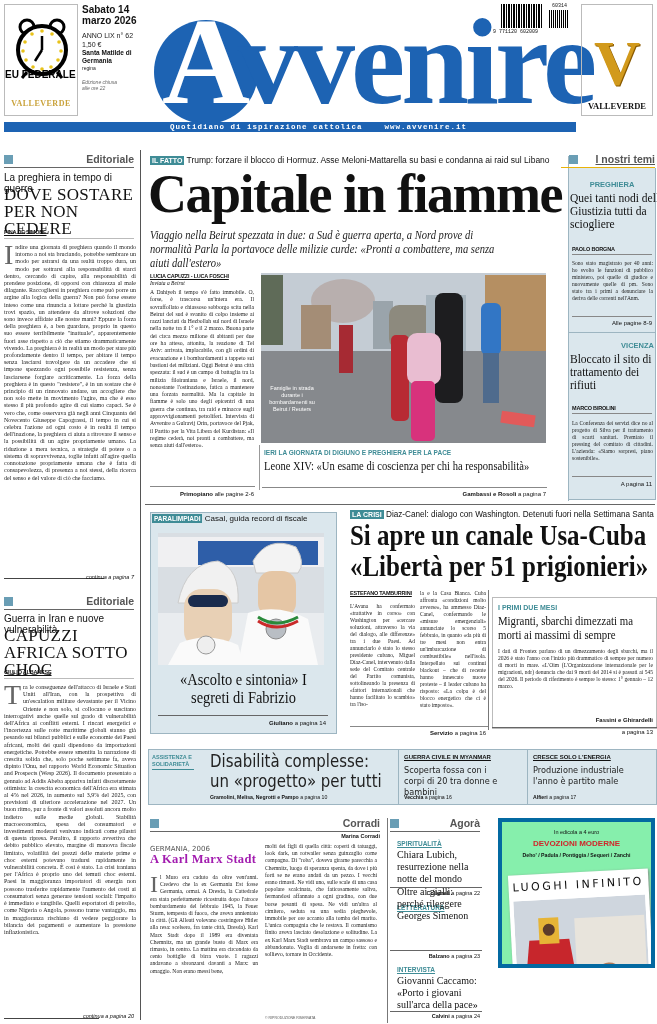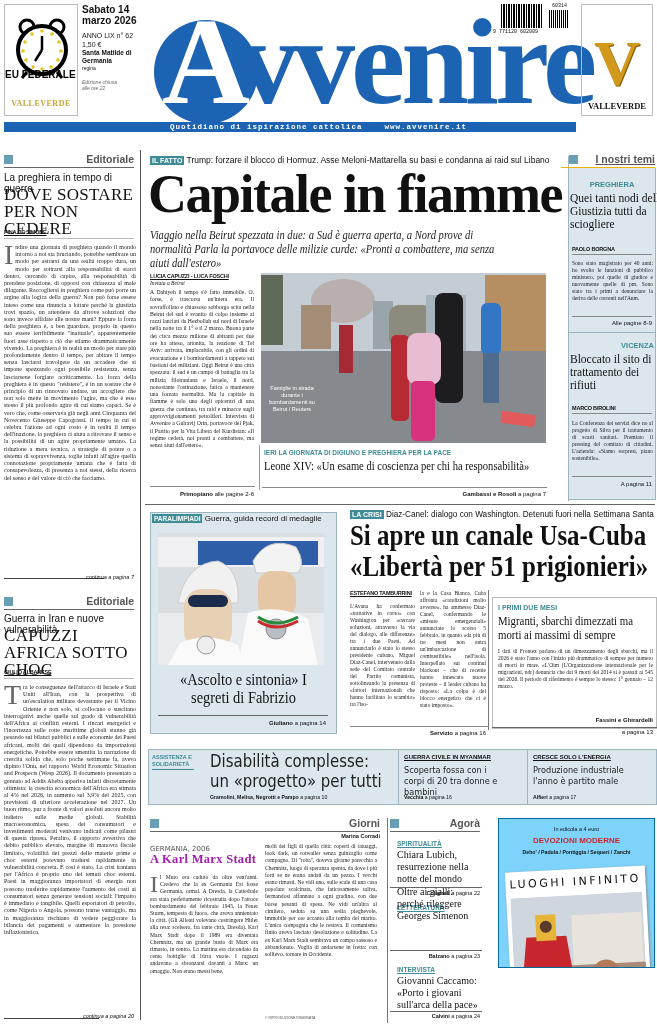--- a/index.html
+++ b/index.html
@@ -202,21 +202,21 @@
 <div class="hr" style="left:572px;top:413px;width:80px;background:#888"></div>
 <div class="abs body" style="left:572px;top:420px;width:81px;font-size:5.5px;line-height:7px">La Conferenza dei servizi dice no al progetto di Silva per il trattamento di scarti sanitari. Premiato il pressing del comitato di cittadini. L'azienda: «Siamo sorpresi, piano sostenibile».</div>
 <div class="hr" style="left:572px;top:476px;width:80px;background:#888"></div>
 <div class="abs ref" style="left:572px;top:481px;width:80px">A pagina 11</div>
 
 <div class="hr" style="left:145px;top:504px;width:510px;background:#666"></div>
 
 <div class="box" style="left:150px;top:512px;width:187px;height:222px"></div>
 <div class="abs sans" style="left:152px;top:514px;font-size:8px;white-space:nowrap">
   <span class="tag" style="font-size:6.5px">PARALIMPIADI</span>
-  <span>Guerra, guida record di medaglie</span>
+  <span>Casal, guida record di fiscale</span>
 </div>
 <div class="photo" style="left:158px;top:533px;width:166px;height:132px;background:#ced5db">
   <svg width="166" height="132" viewBox="0 0 166 132">
     <rect x="0" y="0" width="166" height="132" fill="#d9dee3"></rect>
     <rect x="0" y="4" width="166" height="30" fill="#f0f0f2"></rect>
     <rect x="40" y="8" width="120" height="24" fill="#2e5ea8"></rect>
     <rect x="0" y="80" width="166" height="52" fill="#e9ecef"></rect>
     <path d="M20 70 Q28 30 60 28 Q82 36 80 70 Z" fill="#f1f1f1" stroke="#ccc"></path>
     <rect x="26" y="56" width="48" height="60" rx="18" fill="#e8d0b5"></rect>
     <rect x="30" y="62" width="40" height="12" rx="6" fill="#1a2b4c"></rect>
@@ -264,21 +264,21 @@
 <div class="abs sans" style="left:404px;top:754px;font:bold 6px 'Liberation Sans',sans-serif;text-decoration:underline">GUERRA CIVILE IN MYANMAR</div>
 <div class="abs sans" style="left:404px;top:764px;width:120px;font:9.5px 'DejaVu Sans',sans-serif;line-height:11px;color:#222;transform:scaleX(.86);transform-origin:left">Scoperta fossa con i corpi di 20 tra donne e bambini</div>
 <div class="abs sans" style="left:404px;top:794px;font-size:5.2px"><b>Vecchia</b><span> a pagina 16</span></div>
 <div class="vr" style="left:527px;top:749px;height:56px;background:#9db5c1"></div>
 <div class="abs sans" style="left:533px;top:754px;font:bold 6px 'Liberation Sans',sans-serif;text-decoration:underline">CRESCE SOLO L'ENERGIA</div>
 <div class="abs sans" style="left:533px;top:764px;width:124px;font:9.5px 'DejaVu Sans',sans-serif;line-height:11px;color:#222;transform:scaleX(.86);transform-origin:left">Produzione industriale l'anno è partito male</div>
 <div class="abs sans" style="left:533px;top:794px;font-size:5.2px"><b>Alfieri</b><span> a pagina 17</span></div>
 
 <div class="sechead" style="left:150px;top:818px;width:230px">
   <span class="sq"></span>
-    <span class="t">Giorni</span>
+    <span class="t">Corradi</span>
 </div>
 <div class="abs sans" style="left:150px;top:833px;width:230px;text-align:right;font:bold 5.5px 'Liberation Sans',sans-serif">Marina Corradi</div>
 <div class="abs sans" style="left:150px;top:845px;font:7px 'DejaVu Sans',sans-serif;color:#555">GERMANIA, 2006</div>
 <div class="abs" style="left:150px;top:852px;font:bold 12.5px 'Liberation Serif',serif;color:#a21caf;letter-spacing:.3px">A Karl Marx Stadt</div>
 <div class="abs body" style="left:150px;top:874px;width:108px;height:148px;overflow:hidden;font-size:5.6px;line-height:7.2px">
   <span class="dropcap" style="font-size:24px;line-height:20px">I</span><span>l Muro era caduto da oltre vent'anni. Credevo che la ex Germania Est fosse Germania, ormai. A Dresda, la Cattedrale era stata perfettamente ricostruita dopo l'atroce bombardamento del febbraio 1945, la Feuer Sturm, tempesta di fuoco, che aveva annientato la città. (Gli Alleati volevano costringere Hitler alla resa: scelsero, fra tante città, Dresda). Karl Marx Stadt dopo il 1989 era diventata Chemnitz, ma un grande busto di Marx era rimasto, in centro. La mattina era circondato da cento bottiglie di birra vuote. I ragazzi andavano a sbronzarsi davanti a Marx: un omaggio. Non erano messi bene,</span>
 </div>
 <div class="abs body" style="left:265px;top:843px;width:112px;height:172px;overflow:hidden;font-size:5.6px;line-height:7.2px">molti dei figli di quella città: coperti di tatuaggi, look dark, un rotwailer senza guinzaglio come compagno. Di "roba", doveva girarne parecchia a Chemnitz, luogo di speranza spenta, da dove i più forti se ne erano andati da un pezzo. I vecchi erano rimasti. Ne vidi uno, sulle scale di una casa popolare scalcinata, che faticosamente saliva, fermandosi affannato a ogni gradino, con due borse pesanti di spesa. Ne vidi un'altra al cimitero, seduta su una sedia pieghevole, immobile per ore accanto alla tomba del marito. L'unica compagnia che le restava. Il comunismo finito aveva lasciato desolazione e solitudine. La ex Karl Marx Stadt sembrava un campo sassoso e abbandonato. Voglia di andarsene in fretta: con sollievo, tornare in Occidente.</div>
 <div class="abs" style="left:265px;top:1016px;font:3.5px 'Liberation Sans',sans-serif;color:#555">© RIPRODUZIONE RISERVATA</div>
 
@@ -293,21 +293,21 @@
 <div class="abs ref" style="left:390px;top:890px;width:90px;font-size:5.5px"><b>Coligneli</b><span> a pagina 22</span></div>
 <div class="abs sans" style="left:397px;top:904px;font:bold 6.5px 'Liberation Sans',sans-serif;color:#3f8c96;text-decoration:underline">LETTERATURA</div>
 <div class="abs" style="left:397px;top:886px;width:85px;font:10px 'Liberation Serif',serif;line-height:12px">Oltre ai gialli: perché rileggere Georges Simenon</div>
 <div class="hr" style="left:390px;top:950px;width:92px;background:#666"></div>
 <div class="abs ref" style="left:390px;top:953px;width:90px;font-size:5.5px"><b>Balzano</b><span> a pagina 23</span></div>
 <div class="abs sans" style="left:397px;top:966px;font:bold 6.5px 'Liberation Sans',sans-serif;color:#3f8c96;text-decoration:underline">INTERVISTA</div>
 <div class="abs" style="left:397px;top:975px;width:85px;font:10px 'Liberation Serif',serif;line-height:12px">Giovanni Caccamo: «Porto i giovani sull'arca della pace»</div>
 <div class="hr" style="left:390px;top:1011px;width:92px;background:#666"></div>
 <div class="abs ref" style="left:390px;top:1013px;width:90px;font-size:5.5px"><b>Calvini</b><span> a pagina 24</span></div>
 
-<div class="abs" style="left:498px;top:818px;width:157px;height:150px;background:#7dd3fc;border:1px solid #0369a1;overflow:hidden">
+<div class="abs" style="left:498px;top:818px;width:157px;height:150px;background:#86efac;border:4px solid #0369a1;overflow:hidden">
   <div class="abs sans" style="left:0;right:0;top:7px;text-align:center;font:5.5px 'Liberation Sans',sans-serif">In edicola a 4 euro</div>
   <div class="abs sans" style="left:0;right:0;top:17px;text-align:center;font:bold 8px 'Liberation Sans',sans-serif;color:#d0262a">DEVOZIONI MODERNE</div>
   <div class="abs sans" style="left:0;right:0;top:30px;text-align:center;font:bold 5.2px 'Liberation Sans',sans-serif">Deho' / Padula / Pontiggia / Sequeri / Zanchi</div>
   <div class="abs" style="left:10px;top:50px;width:140px;height:160px;background:#fff;transform:rotate(-3deg);box-shadow:1px 1px 3px #888">
     <div class="abs sans" style="left:4px;top:6px;font:11px 'DejaVu Sans',sans-serif;letter-spacing:2.5px;white-space:nowrap">LUOGHI INFINITO</div>
     <svg class="abs" style="left:4px;top:26px" width="132" height="130" viewBox="0 0 132 130">
       <rect width="132" height="130" fill="#cfd6de"></rect>
       <rect x="60" y="20" width="70" height="50" fill="#e8e4dc"></rect>
       <rect x="0" y="70" width="132" height="60" fill="#a88a76"></rect>
       <path d="M14 40 L54 40 L62 100 L6 100 Z" fill="#c7262c"></path>

